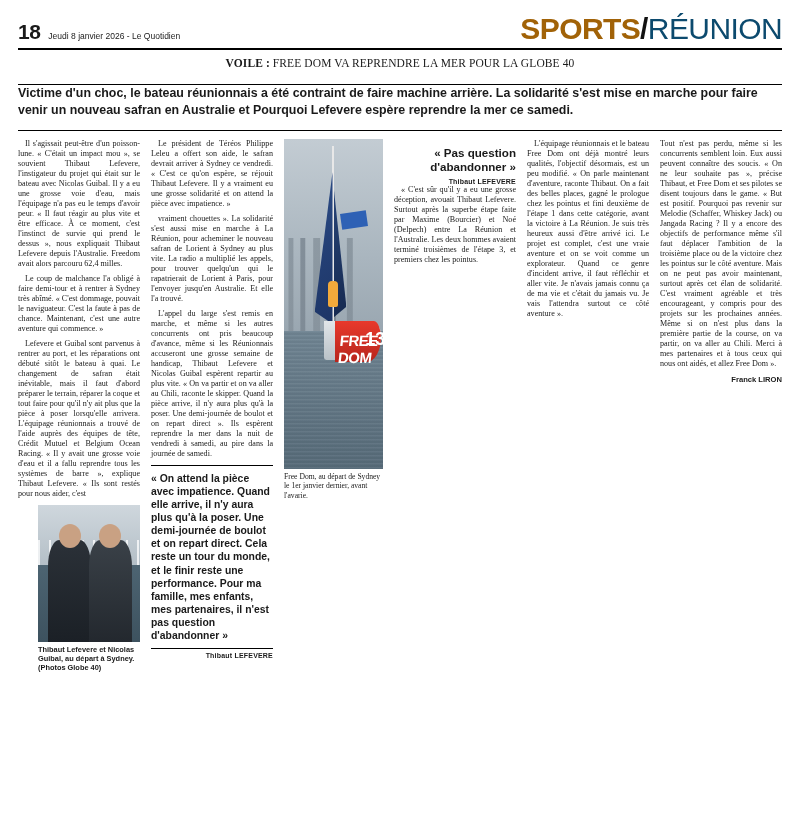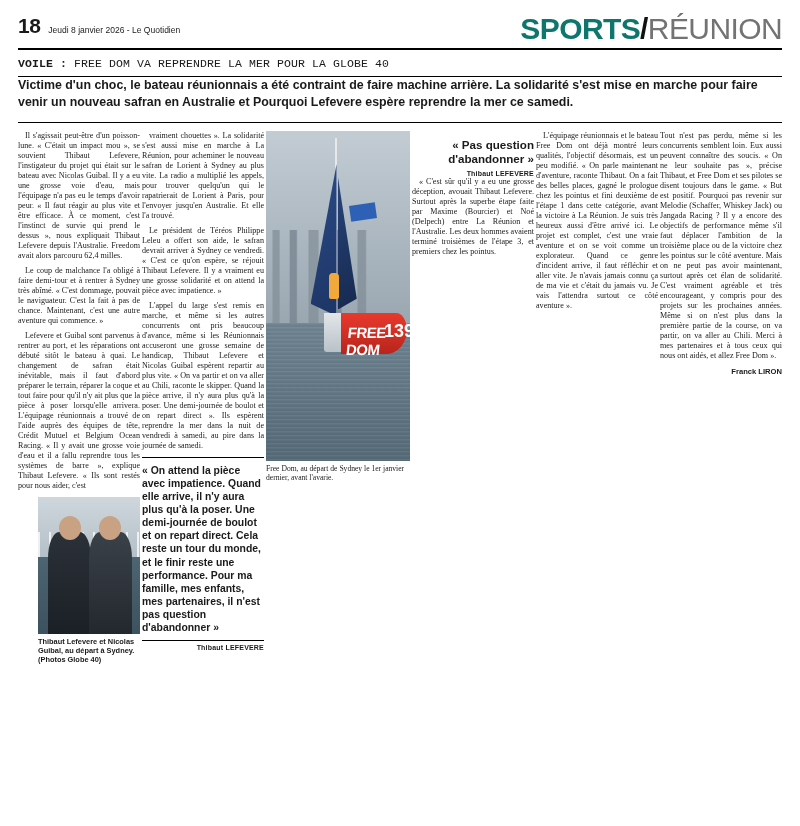--- a/index.html
+++ b/index.html
@@ -18,21 +18,21 @@
     position: relative;
     width: 800px;
     height: 826px;
     box-sizing: border-box;
     padding: 14px 18px 6px 18px;
   }
 
   
   .masthead {
     display: flex;
-    align-items: flex-start;
+    align-items: flex-end;
     justify-content: space-between;
     border-bottom: 2.5px solid #000;
     padding-bottom: 4px;
   }
   .masthead-left {
     display: flex;
     align-items: baseline;
     gap: 8px;
   }
   .page-number {
@@ -48,31 +48,32 @@
     padding-bottom: 2px;
   }
   .masthead-right {
     font-family: "Liberation Sans", sans-serif;
     font-size: 30px;
     font-weight: bold;
     letter-spacing: -0.6px;
     line-height: 1;
     padding-bottom: 0px;
   }
-  .masthead-right .sports { color: #0f766e; }
+  .masthead-right .sports { color: #a16207; }
   .masthead-right .sep { color: #111; font-weight: bold; }
-  .masthead-right .reunion { color: #737373; font-weight: normal; }
+  .masthead-right .reunion { color: #0c4a6e; font-weight: normal; }
 
   
   .kicker-row {
     border-bottom: 1.5px solid #000;
-    padding: 7px 0 6px 0;
-    font-family: Liberation Mono, monospace;
+    padding: 7px 0 15px 0;
+    font-family: Liberation Serif, serif;
     font-size: 11.5px;
     letter-spacing: 0.1px;
+    text-align: center;
   }
   .kicker-label { font-weight: bold; }
   .kicker-text { font-weight: normal; }
 
   
   .headline {
     font-family: "Liberation Sans", sans-serif;
     font-weight: bold;
     font-size: 43px;
     letter-spacing: -1.2px;
@@ -88,21 +89,21 @@
     line-height: 1.38;
     border-bottom: 1.2px solid #000;
     padding-bottom: 11px;
     margin-bottom: 8px;
   }
 
   
   .columns {
     display: grid;
     grid-template-columns: 122px 122px 1fr 122px 122px 122px;
-    column-gap: 2px;
+    column-gap: 11px;
     position: relative;
   }
   .col {
     position: relative;
   }
   .col p {
     margin: 0 0 0 0;
     font-size: 8.1px;
     line-height: 1.235;
     text-align: justify;
@@ -358,42 +359,42 @@
     <span class="kicker-text">FREE DOM VA REPRENDRE LA MER POUR LA GLOBE 40</span>
   </div>
 
 
   <div class="standfirst">Victime d'un choc, le bateau réunionnais a été contraint de faire machine arrière. La solidarité s'est mise en marche pour faire venir un nouveau safran en Australie et Pourquoi Lefevere espère reprendre la mer ce samedi.</div>
 
   <div class="columns">
 
     <div class="col">
       <p>Il s'agissait peut-être d'un poisson-lune. « C'était un impact mou », se souvient Thibaut Lefevere, l'instigateur du projet qui était sur le bateau avec Nicolas Guibal. Il y a eu une grosse voie d'eau, mais l'équipage n'a pas eu le temps d'avoir peur. « Il faut réagir au plus vite et être efficace. À ce moment, c'est l'instinct de survie qui prend le dessus », nous expliquait Thibaut Lefevere depuis l'Australie. Freedom avait alors parcouru 62,4 milles.</p>
-      <p>Le coup de malchance l'a obligé à faire demi-tour et à rentrer à Sydney très abîmé. « C'est dommage, pouvait le naviguateur. C'est la fait à pas de chance. Maintenant, c'est une autre aventure qui commence. »</p>
+      <p>Le coup de malchance l'a obligé à faire demi-tour et à rentrer à Sydney très abîmé. « C'est dommage, pouvait le naviguateur. C'est la faute à pas de chance. Maintenant, c'est une autre aventure qui commence. »</p>
       <p>Lefevere et Guibal sont parvenus à rentrer au port, et les réparations ont débuté sitôt le bateau à quai. Le changement de safran était inévitable, mais il faut d'abord préparer le terrain, réparer la coque et tout faire pour qu'il n'y ait plus que la pièce à poser lorsqu'elle arrivera. L'équipage réunionnais a trouvé de l'aide auprès des équipes de tête, Crédit Mutuel et Belgium Ocean Racing. « Il y avait une grosse voie d'eau et il a fallu reprendre tous les systèmes de barre », explique Thibaut Lefevere. « Ils sont restés pour nous aider, c'est</p>
 
       <div class="photo2-wrap">
         <div class="photo2">
           <div class="p2-sky"></div>
           <div class="p2-marina"></div>
           <div class="p2-water"></div>
           <div class="p2-man left">
             <div class="p2-head"></div>
           </div>
           <div class="p2-man right">
             <div class="p2-head"></div>
           </div>
         </div>
         <div class="photo2-caption">Thibaut Lefevere et Nicolas Guibal, au départ à Sydney. (Photos Globe 40)</div>
       </div>
     </div>
 
     <div class="col">
+      <p>Le président de Téréos Philippe Leleu a offert son aide, le safran devrait arriver à Sydney ce vendredi. « C'est ce qu'on espère, se réjouit Thibaut Lefevere. Il y a vraiment eu une grosse solidarité et on attend la pièce avec impatience. »</p>
       <p>vraiment chouettes ». La solidarité s'est aussi mise en marche à La Réunion, pour acheminer le nouveau safran de Lorient à Sydney au plus vite. La radio a multiplié les appels, pour trouver quelqu'un qui le rapatrierait de Lorient à Paris, pour l'envoyer jusqu'en Australie. Et elle l'a trouvé.</p>
-      <p>Le président de Téréos Philippe Leleu a offert son aide, le safran devrait arriver à Sydney ce vendredi. « C'est ce qu'on espère, se réjouit Thibaut Lefevere. Il y a vraiment eu une grosse solidarité et on attend la pièce avec impatience. »</p>
       <p>L'appel du large s'est remis en marche, et même si les autres concurrents ont pris beaucoup d'avance, même si les Réunionnais accuseront une grosse semaine de handicap, Thibaut Lefevere et Nicolas Guibal espèrent repartir au plus vite. « On va partir et on va aller au Chili, raconte le skipper. Quand la pièce arrive, il n'y aura plus qu'à la poser. Une demi-journée de boulot et on repart direct ». Ils espèrent reprendre la mer dans la nuit de vendredi à samedi, au pire dans la journée de samedi.</p>
 
       <div class="pullquote">« On attend la pièce avec impatience. Quand elle arrive, il n'y aura plus qu'à la poser. Une demi-journée de boulot et on repart direct. Cela reste un tour du monde, et le finir reste une performance. Pour ma famille, mes enfants, mes partenaires, il n'est pas question d'abandonner »</div>
       <div class="pullquote-attr">Thibaut LEFEVERE</div>
     </div>
 
     <div class="col">
       <div class="photo-frame">
         <div class="sky"></div>
         <div class="city"></div>

